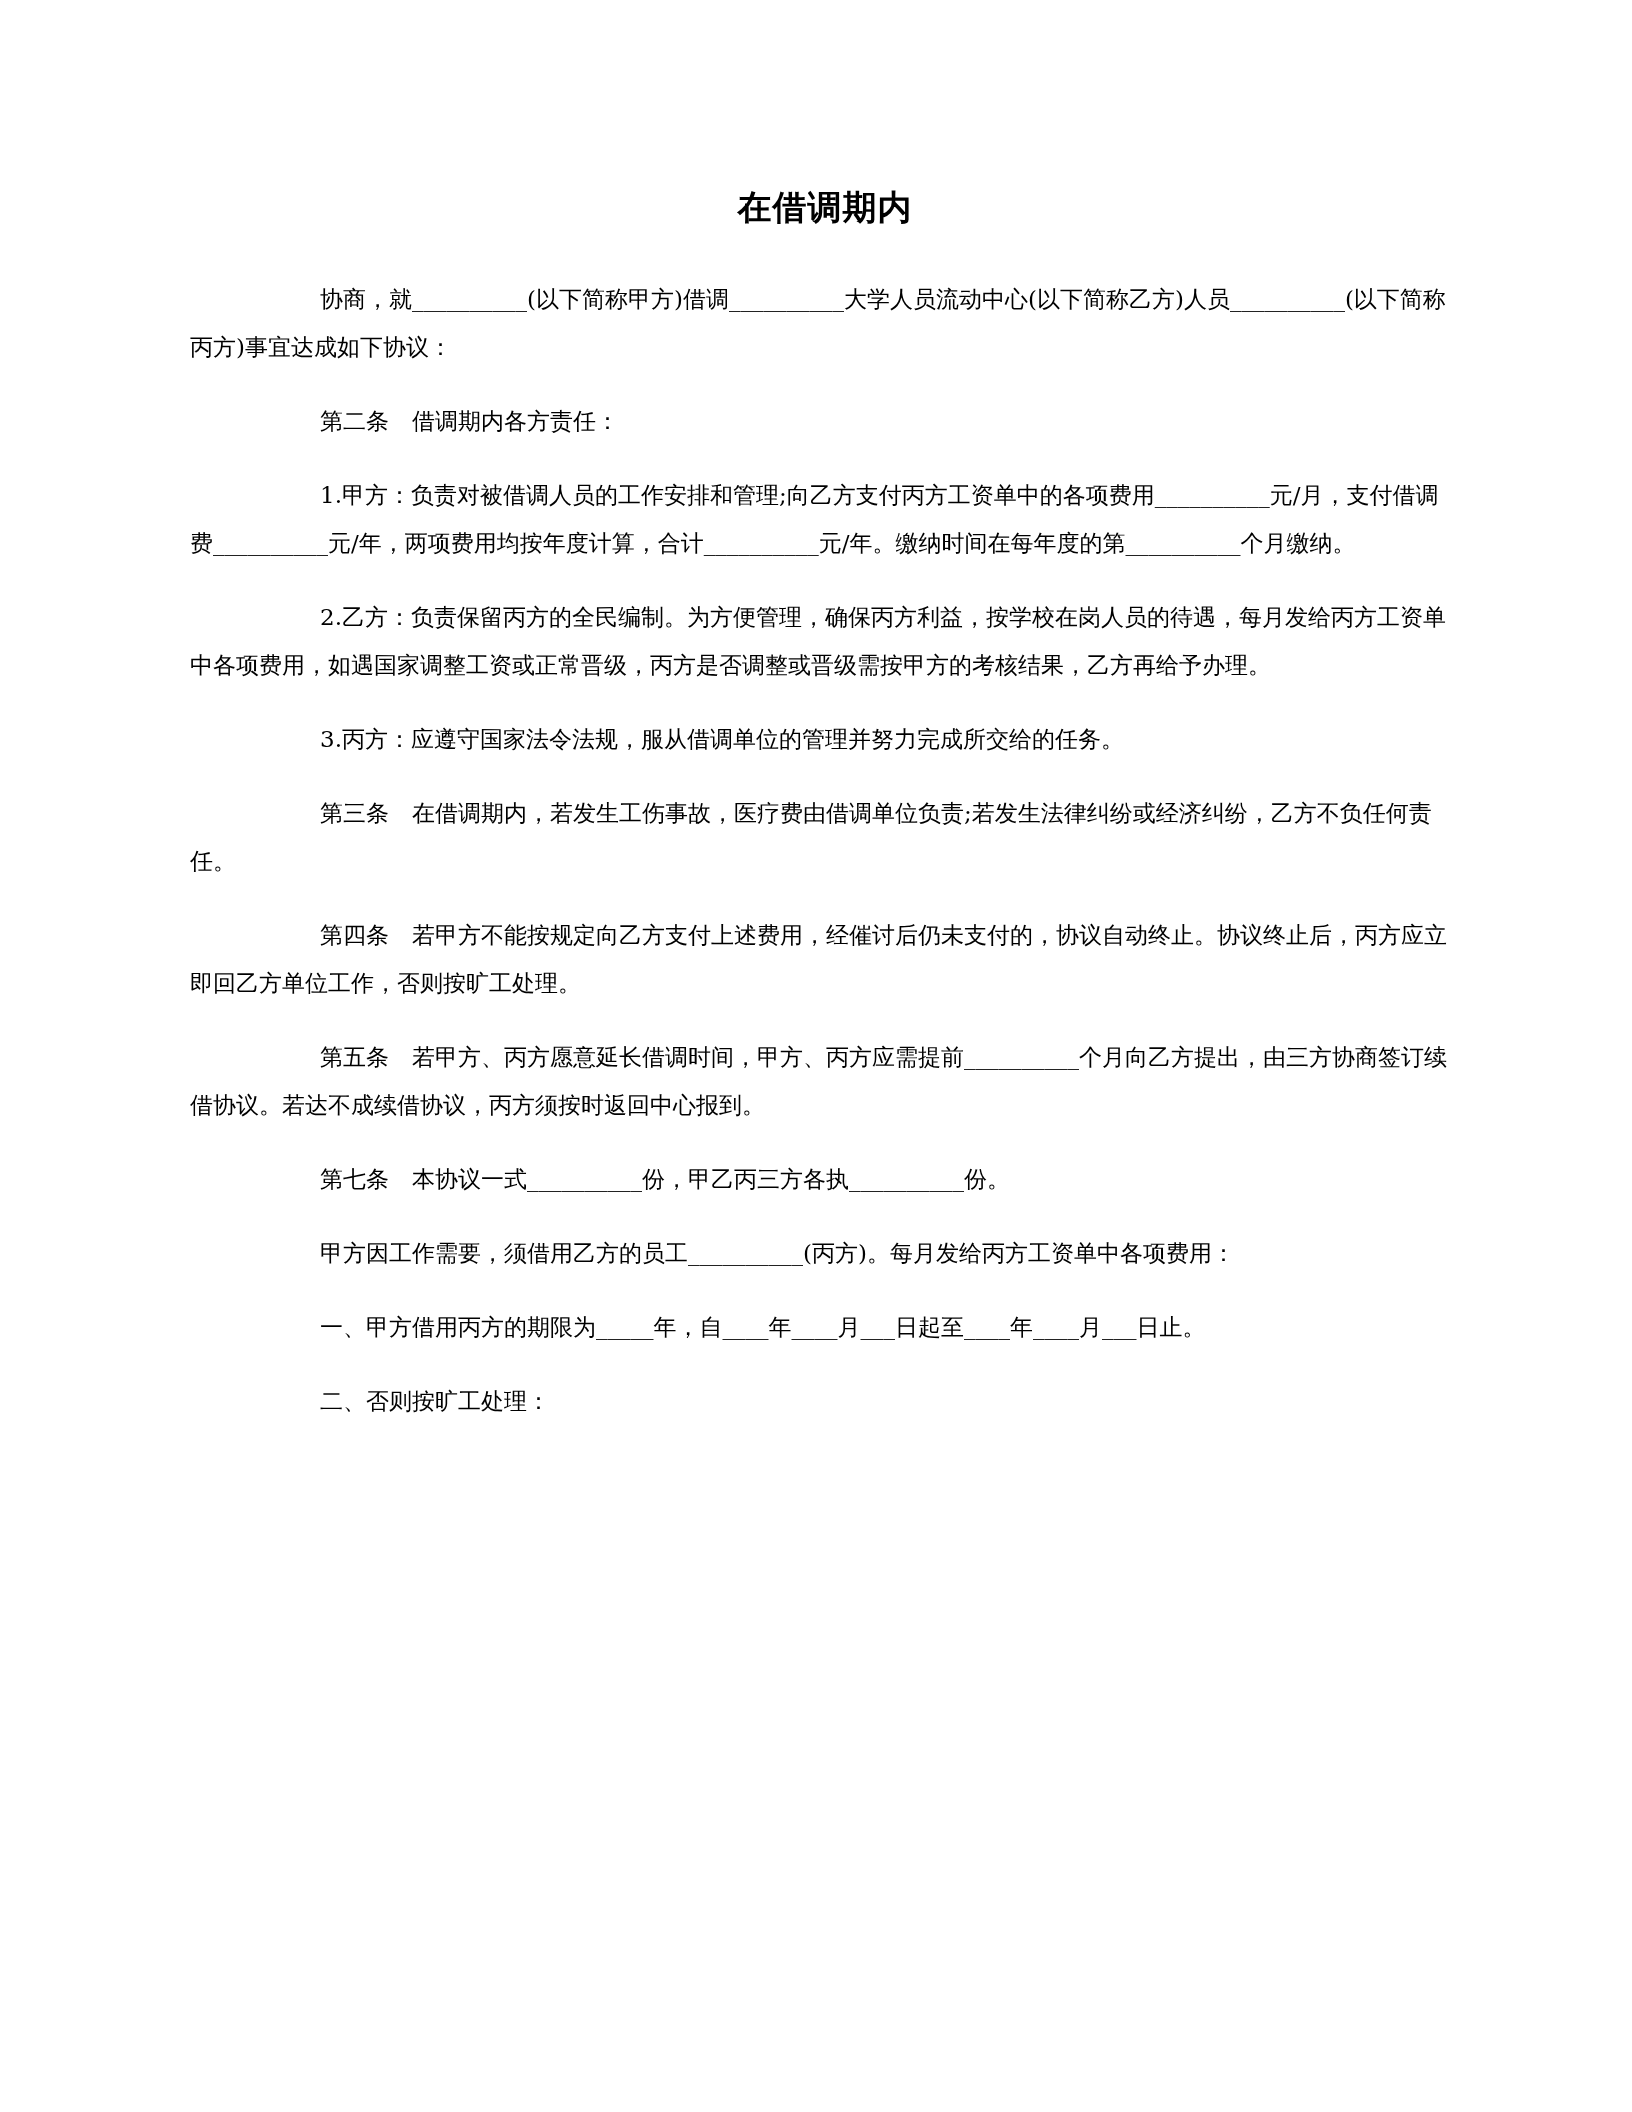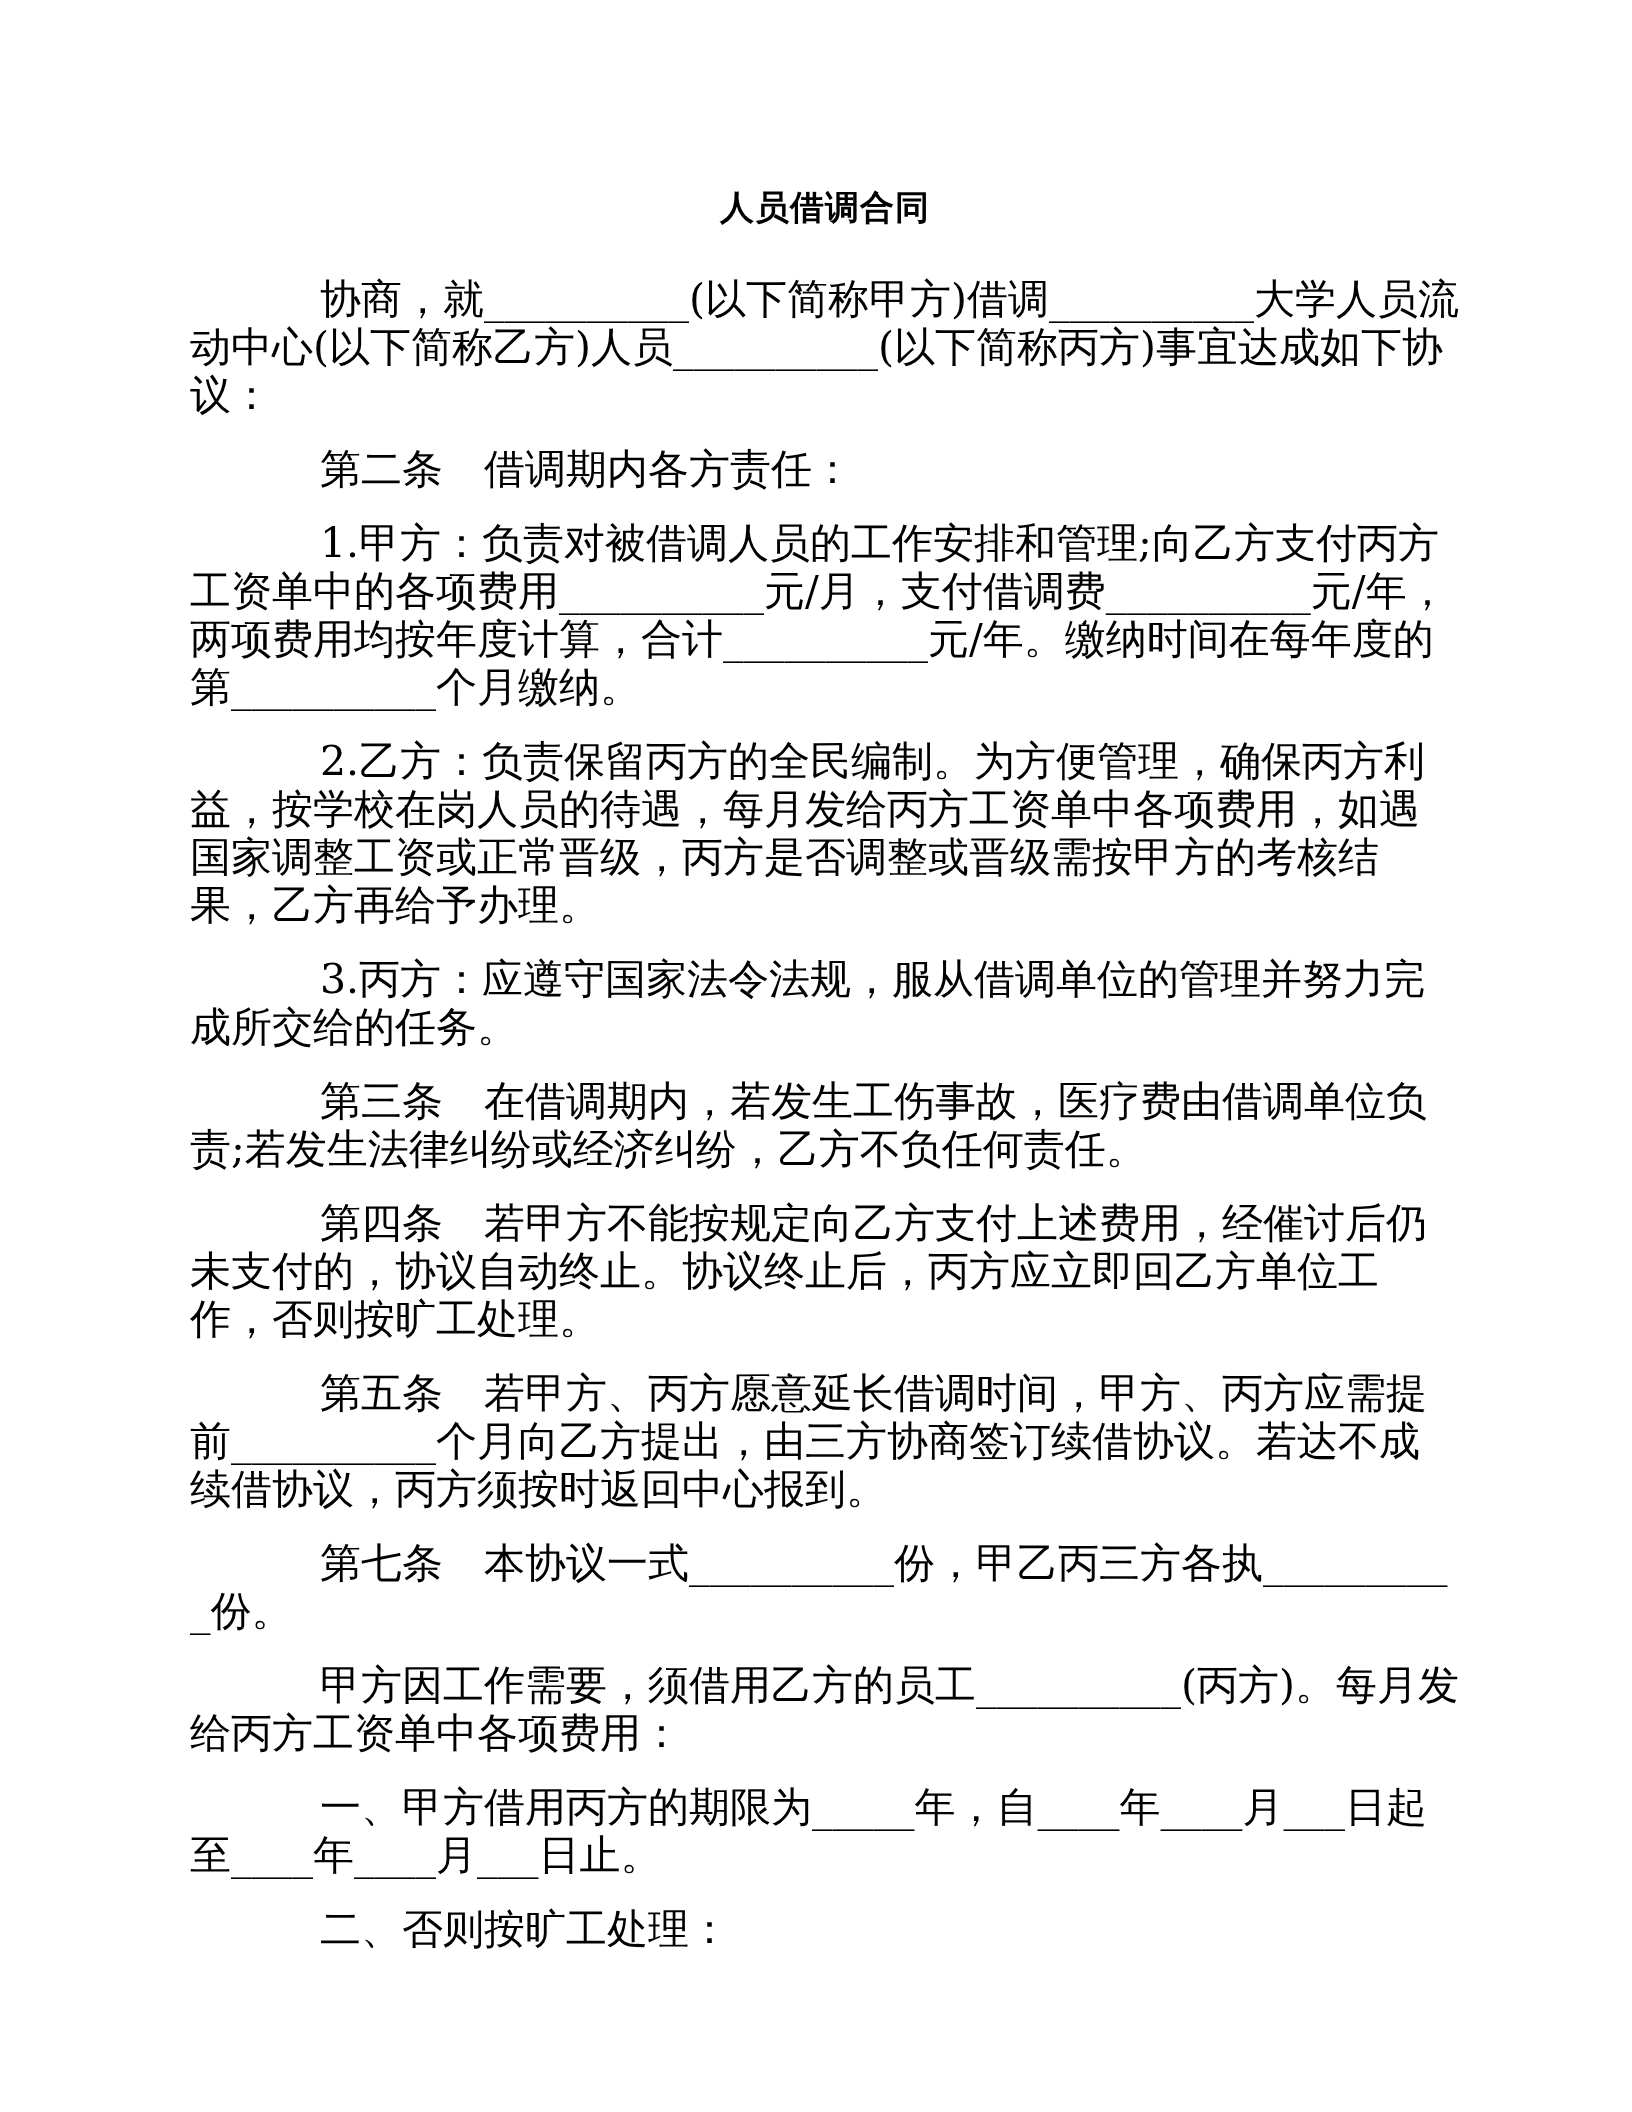--- a/index.html
+++ b/index.html
@@ -21,34 +21,34 @@
     font-weight: bold;
     font-size: 34px;
     line-height: 44px;
     color: #000000;
     text-align: center;
     margin: 0 0 46px 0;
     letter-spacing: 1px;
   }
   .doc-body p {
     font-family: "DejaVu Serif", "Liberation Serif", serif;
-    font-size: 41px;
+    font-size: 23px;
     line-height: 48px;
     color: #000000;
     margin: 0 0 26px 0;
     text-indent: 130px;
     text-align: left;
     word-break: break-all;
   }
 </style>
 </head>
 <body>
 
 <div class="page">
-  <h1 class="doc-title">人员借调合同</h1>
+  <h1 class="doc-title">在借调期内</h1>
 
   <div class="doc-body">
     <p>协商，就__________(以下简称甲方)借调__________大学人员流动中心(以下简称乙方)人员__________(以下简称丙方)事宜达成如下协议：</p>
     <p>第二条　借调期内各方责任：</p>
     <p>1.甲方：负责对被借调人员的工作安排和管理;向乙方支付丙方工资单中的各项费用__________元/月，支付借调费__________元/年，两项费用均按年度计算，合计__________元/年。缴纳时间在每年度的第__________个月缴纳。</p>
     <p>2.乙方：负责保留丙方的全民编制。为方便管理，确保丙方利益，按学校在岗人员的待遇，每月发给丙方工资单中各项费用，如遇国家调整工资或正常晋级，丙方是否调整或晋级需按甲方的考核结果，乙方再给予办理。</p>
     <p>3.丙方：应遵守国家法令法规，服从借调单位的管理并努力完成所交给的任务。</p>
     <p>第三条　在借调期内，若发生工伤事故，医疗费由借调单位负责;若发生法律纠纷或经济纠纷，乙方不负任何责任。</p>
     <p>第四条　若甲方不能按规定向乙方支付上述费用，经催讨后仍未支付的，协议自动终止。协议终止后，丙方应立即回乙方单位工作，否则按旷工处理。</p>
     <p>第五条　若甲方、丙方愿意延长借调时间，甲方、丙方应需提前__________个月向乙方提出，由三方协商签订续借协议。若达不成续借协议，丙方须按时返回中心报到。</p>

